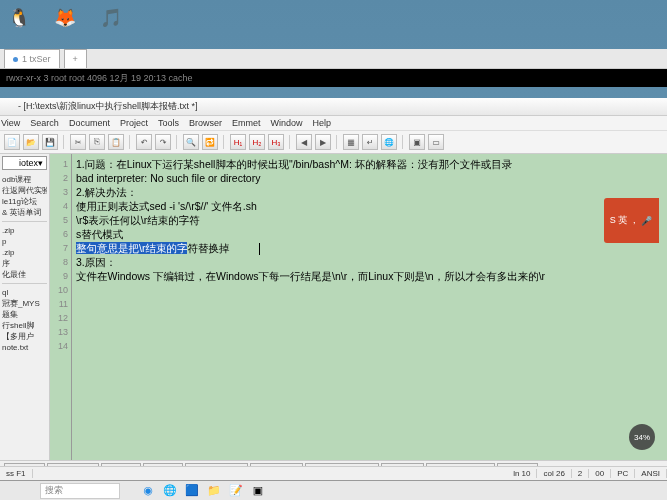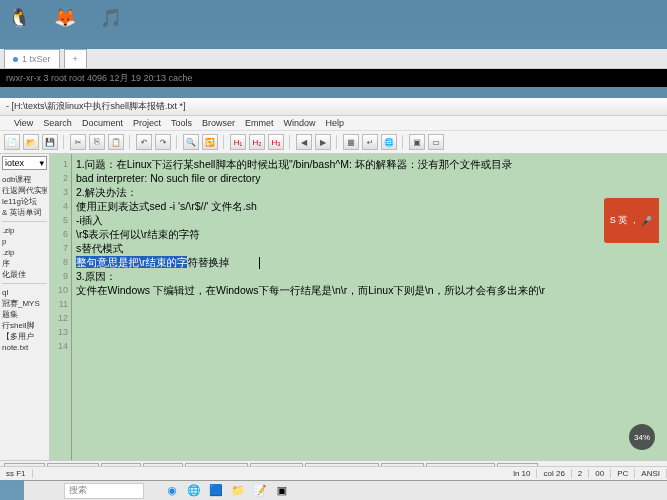--- a/index.html
+++ b/index.html
@@ -7,45 +7,45 @@
 .desktop { width:100%; height:100%; background:linear-gradient(#5a8aa8,#6a9ab8); position:relative; }
 .taskicons { position:absolute; top:4px; left:6px; display:flex; gap:18px; }
 .taskicons span { width:28px; height:28px; display:flex; align-items:center; justify-content:center; font-size:18px; color:#fff; }
 .terminal { position:absolute; top:49px; left:0; right:0; background:#000; color:#888; font-family:monospace; font-size:9px; }
 .tabbar { background:#e8e8e8; height:20px; display:flex; border-bottom:1px solid #ccc; }
 .tab { background:#fff; border:1px solid #aaa; border-bottom:none; padding:2px 8px; font-size:9px; margin-left:4px; display:flex; align-items:center; gap:4px; }
 .tab .dot { width:5px; height:5px; background:#4a90d9; border-radius:50%; }
 .termlines { padding:3px 6px; line-height:12px; }
 .termlines div { white-space:pre; }
 .editor { position:absolute; top:98px; left:0; right:0; bottom:20px; background:#f0f0f0; display:flex; flex-direction:column; }
-.titlebar { background:linear-gradient(#fdfdfd,#e8e8e8); padding:2px 6px; font-size:9px; color:#333; border-bottom:1px solid #ccc; }
-.menubar { background:#f4f4f4; padding:2px 14px; display:flex; gap:10px; font-size:9px; color:#333; border-bottom:1px solid #ddd; }
+.titlebar { background:linear-gradient(#fdfdfd,#e8e8e8); padding:2px 18px; font-size:9px; color:#333; border-bottom:1px solid #ccc; }
+.menubar { background:#f4f4f4; padding:2px 1px; display:flex; gap:10px; font-size:9px; color:#333; border-bottom:1px solid #ddd; }
 .toolbar { background:#f4f4f4; padding:3px 4px; display:flex; gap:3px; align-items:center; border-bottom:1px solid #ccc; }
 .tbtn { width:16px; height:16px; border:1px solid #bbb; background:linear-gradient(#fff,#e0e0e0); display:flex; align-items:center; justify-content:center; font-size:8px; color:#555; }
 .tsep { width:2px; height:14px; border-left:1px solid #ccc; margin:0 2px; }
 .workspace { flex:1; display:flex; overflow:hidden; }
 .sidebar { width:50px; background:#f0f0f0; border-right:1px solid #ccc; overflow:hidden; }
-.sidecombo { border:1px solid #999; background:#fff; margin:2px; padding:1px 2px; font-size:9px; display:flex; justify-content:space-between; }
+.sidecombo { border:1px solid #999; background:#fff; margin:2px; padding:1px 16px; font-size:9px; display:flex; justify-content:space-between; }
 .sidelist { font-size:8px; padding:2px; color:#333; line-height:11px; }
 .sidelist div { white-space:nowrap; overflow:hidden; }
 .sidelist hr { margin:3px 0; border:none; border-top:1px solid #ccc; }
 .editarea { flex:1; display:flex; background:#b8d8b8; font-family:"SimSun",monospace; font-size:10.5px; }
 .gutter { width:22px; background:#b8d8b8; border-right:1px solid #999; text-align:right; color:#888; padding-top:3px; line-height:14px; font-size:9px; }
 .gutter div { padding-right:3px; }
 .textzone { flex:1; padding:3px 4px; line-height:14px; color:#000; position:relative; }
 .textzone div { white-space:pre; }
 .hl { background:#2060c0; color:#fff; }
 .cursor { display:inline-block; width:1px; height:12px; background:#000; margin-left:30px; vertical-align:middle; }
 .tabsbot { background:#f0f0f0; border-top:1px solid #ccc; padding:2px 4px; display:flex; gap:2px; font-size:8px; overflow:hidden; }
 .ftab { border:1px solid #aaa; background:#eee; padding:1px 4px; display:flex; align-items:center; gap:2px; white-space:nowrap; }
 .ftab .x { color:#a00; font-weight:bold; }
 .statusbar { position:absolute; bottom:20px; left:0; right:0; height:14px; background:#f0f0f0; border-top:1px solid #ccc; display:flex; font-size:8px; color:#333; align-items:center; }
 .statusbar span { padding:0 6px; border-right:1px solid #ccc; }
 .statusbar .r { margin-left:auto; }
-.wintask { position:absolute; bottom:0; left:0; right:0; height:20px; background:#e8e8e8; border-top:1px solid #999; display:flex; align-items:center;margin-left:24px; }
+.wintask { position:absolute; bottom:0; left:0; right:0; height:20px; background:#e8e8e8; border-top:1px solid #999; display:flex; align-items:center; }
 .searchbox { background:#fff; border:1px solid #ccc; width:80px; height:16px; margin-left:40px; padding:0 4px; font-size:9px; color:#888; display:flex; align-items:center; }
 .tbicons { display:flex; gap:6px; margin-left:20px; }
 .tbicons span { width:16px; height:16px; display:flex; align-items:center; justify-content:center; font-size:11px; }
 .ime { position:absolute; right:8px; top:198px; background:#d04828; color:#fff; padding:16px 6px; border-radius:3px 0 0 3px; font-size:9px; display:flex; align-items:center; gap:3px; }
 .pct { position:absolute; right:12px; bottom:50px; width:26px; height:26px; border-radius:50%; background:rgba(60,60,60,.85); color:#fff; display:flex; align-items:center; justify-content:center; font-size:8px; }
 </style>
 </head>
 <body>
 
 <div class="desktop">
@@ -156,21 +156,20 @@
             <div>13</div>
             <div>14</div>
         </div>
         <div class="textzone">
           <div>1.问题：在Linux下运行某shell脚本的时候出现"/bin/bash^M: 坏的解释器：没有那个文件或目录</div>
           <div>bad interpreter: No such file or directory</div>
           <div></div>
           <div>2.解决办法：</div>
           <div>使用正则表达式sed -i 's/\r$//' 文件名.sh</div>
           <div></div>
-          <div>-i插入</div>
           <div><span>\r$表示任何以\r结束的字符</span><span class="hl"></span></div>
           <div>s替代模式</div>
           <div><span class="hl">整句意思是把\r结束的字</span><span>符替换掉</span><span class="cursor"></span></div>
           <div></div>
           <div>3.原因：</div>
           <div>文件在Windows 下编辑过，在Windows下每一行结尾是\n\r，而Linux下则是\n，所以才会有多出来的\r</div>
         </div>
       </div>
     </div>
 

